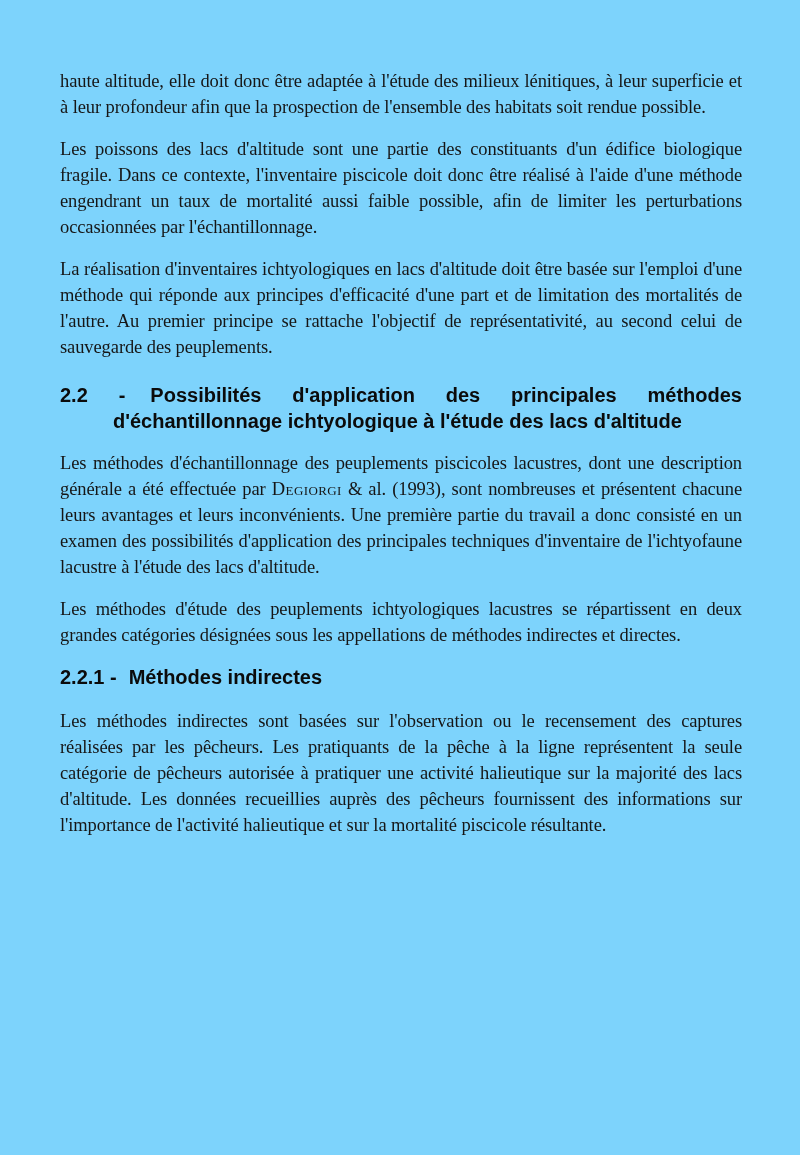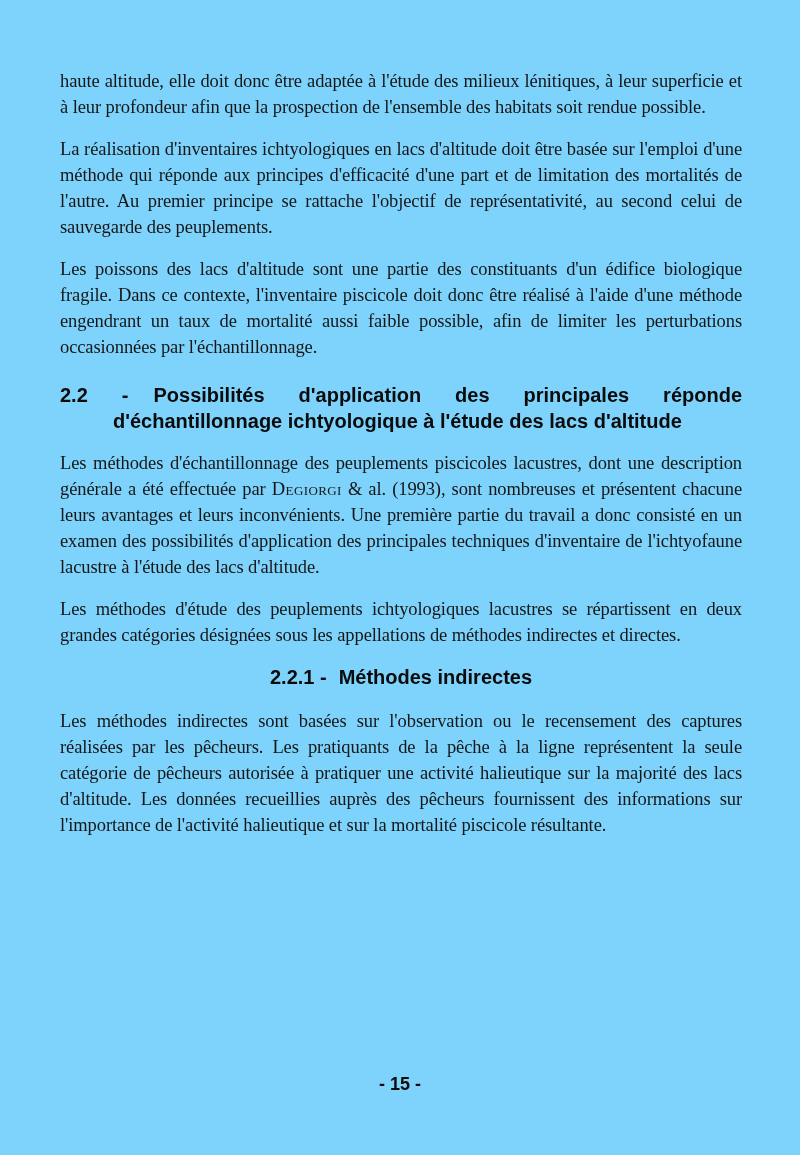--- a/index.html
+++ b/index.html
@@ -49,21 +49,20 @@
     padding-left: 53px;
     text-indent: -53px;
   }
   h3.subsection-heading {
     font-family: "Liberation Sans", sans-serif;
     font-weight: bold;
     color: #0b0b0b;
     font-size: 20px;
     line-height: 26px;
     margin: 16px 0 18px 0;
-    text-align: center;
   }
   .h-num {
     margin-right: 25px;
   }
   h3 .h-num {
     margin-right: 12px;
   }
   .page-footer {
     position: absolute;
     left: 0;
@@ -77,30 +76,29 @@
   }
 </style>
 </head>
 <body>
 
 <div class="page">
   <main class="text-block">
 
     <p class="body">haute altitude, elle doit donc être adaptée à l'étude des milieux lénitiques, à leur superficie et à leur profondeur afin que la prospection de l'ensemble des habitats soit rendue possible.</p>
 
+    <p class="body">Les poissons des lacs d'altitude sont une partie des constituants d'un édifice biologique fragile. Dans ce contexte, l'inventaire piscicole doit donc être réalisé à l'aide d'une méthode engendrant un taux de mortalité aussi faible possible, afin de limiter les perturbations occasionnées par l'échantillonnage.</p>
+
     <p class="body">La réalisation d'inventaires ichtyologiques en lacs d'altitude doit être basée sur l'emploi d'une méthode qui réponde aux principes d'efficacité d'une part et de limitation des mortalités de l'autre. Au premier principe se rattache l'objectif de représentativité, au second celui de sauvegarde des peuplements.</p>
 
-    <p class="body">Les poissons des lacs d'altitude sont une partie des constituants d'un édifice biologique fragile. Dans ce contexte, l'inventaire piscicole doit donc être réalisé à l'aide d'une méthode engendrant un taux de mortalité aussi faible possible, afin de limiter les perturbations occasionnées par l'échantillonnage.</p>
-
-    <h2 class="section-heading"><span class="h-num">2.2 -</span><span class="h-title">Possibilités d'application des principales réponde d'échantillonnage ichtyologique à l'étude des lacs d'altitude</span></h2>
+    <h2 class="section-heading"><span class="h-num">2.2 -</span><span class="h-title">Possibilités d'application des principales méthodes d'échantillonnage ichtyologique à l'étude des lacs d'altitude</span></h2>
 
     <p class="body"><span>Les méthodes d'échantillonnage des peuplements piscicoles lacustres, dont une description générale a été effectuée par </span><span class="seg-smallcaps">Degiorgi</span><span> &amp; </span><span class="seg-italic">al.</span><span> (1993), sont nombreuses et présentent chacune leurs avantages et leurs inconvénients. Une première partie du travail a donc consisté en un examen des possibilités d'application des principales techniques d'inventaire de l'ichtyofaune lacustre à l'étude des lacs d'altitude.</span></p>
 
     <p class="body no-gap">Les méthodes d'étude des peuplements ichtyologiques lacustres se répartissent en deux grandes catégories désignées sous les appellations de méthodes indirectes et directes.</p>
 
     <h3 class="subsection-heading"><span class="h-num">2.2.1 -</span><span class="h-title">Méthodes indirectes</span></h3>
 
     <p class="body">Les méthodes indirectes sont basées sur l'observation ou le recensement des captures réalisées par les pêcheurs. Les pratiquants de la pêche à la ligne représentent la seule catégorie de pêcheurs autorisée à pratiquer une activité halieutique sur la majorité des lacs d'altitude. Les données recueillies auprès des pêcheurs fournissent des informations sur l'importance de l'activité halieutique et sur la mortalité piscicole résultante.</p>
 
   </main>
 
-  <div class="page-footer">- 15 -</div>
 </div>
 
 </body></html>

